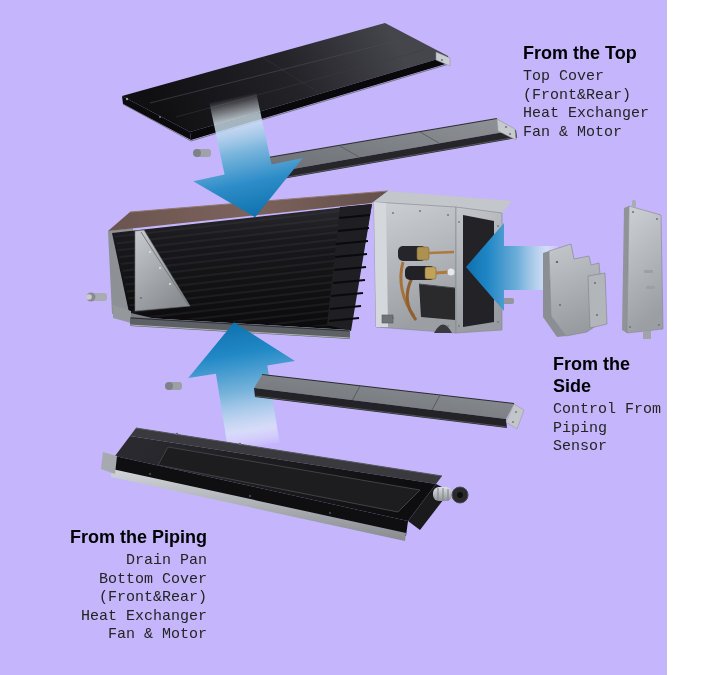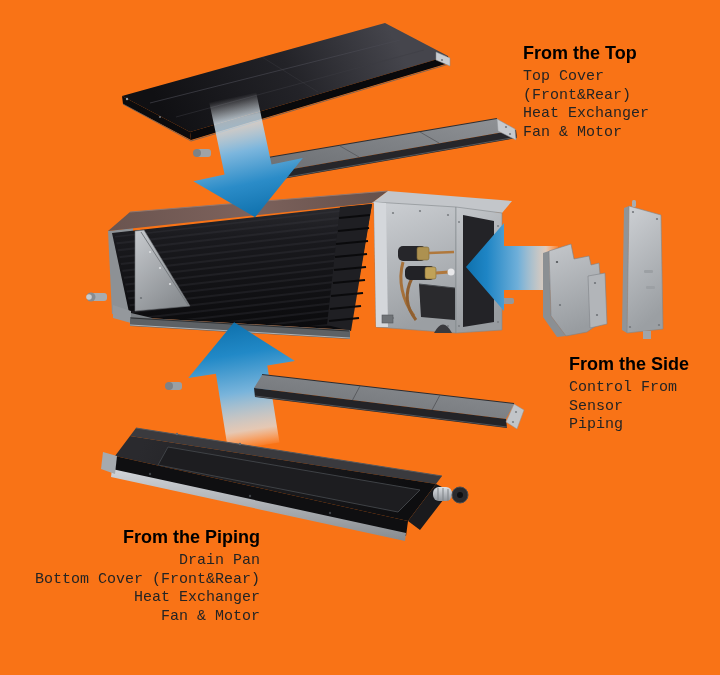--- a/index.html
+++ b/index.html
@@ -1,23 +1,23 @@
 <!DOCTYPE html>
 <html><head>
 <meta charset="utf-8">
 <style>
   html,body{margin:0;padding:0;background:#ffffff;}
-  #stage{position:relative;width:720px;height:675px;background:#f97316;overflow:hidden;
+  #stage{position:relative;width:667px;height:675px;background:#c4b5fd;overflow:hidden;
          font-family:"Liberation Sans", sans-serif;}
   #art{position:absolute;left:0;top:0;}
   .label-block{position:absolute;color:#1f1f1f;}
   .label-heading{font-size:18px;font-weight:bold;color:#000;line-height:22px;margin-bottom:4px;}
   .label-line{font-size:15px;line-height:18.5px;color:#242424;font-family:Liberation Mono, monospace;}
   #label-top{left:523px;top:42px;text-align:left;}
-  #label-side{left:569px;top:353px;text-align:left;}
+  #label-side{left:553px;top:353px;text-align:left;}
   #label-bottom{right:460px;top:526px;text-align:right;}
 </style>
 </head>
 <body>
 
 <div id="stage">
 
 <svg id="art" width="720" height="675" viewBox="0 0 720 675">
   <defs>
     <linearGradient id="gTopCover" gradientUnits="userSpaceOnUse" x1="385" y1="20" x2="170" y2="128">
@@ -275,22 +275,22 @@
   <div class="label-block" id="label-top">
     <div class="label-heading">From the Top</div>
     <div class="label-line">Top Cover (Front&amp;Rear)</div>
     <div class="label-line">Heat Exchanger</div>
     <div class="label-line">Fan &amp; Motor</div>
   </div>
 
   <div class="label-block" id="label-side">
     <div class="label-heading">From the Side</div>
     <div class="label-line">Control From</div>
+    <div class="label-line">Piping</div>
     <div class="label-line">Sensor</div>
-    <div class="label-line">Piping</div>
   </div>
 
   <div class="label-block" id="label-bottom">
     <div class="label-heading">From the Piping</div>
     <div class="label-line">Drain Pan</div>
     <div class="label-line">Bottom Cover (Front&amp;Rear)</div>
     <div class="label-line">Heat Exchanger</div>
     <div class="label-line">Fan &amp; Motor</div>
   </div>
 

